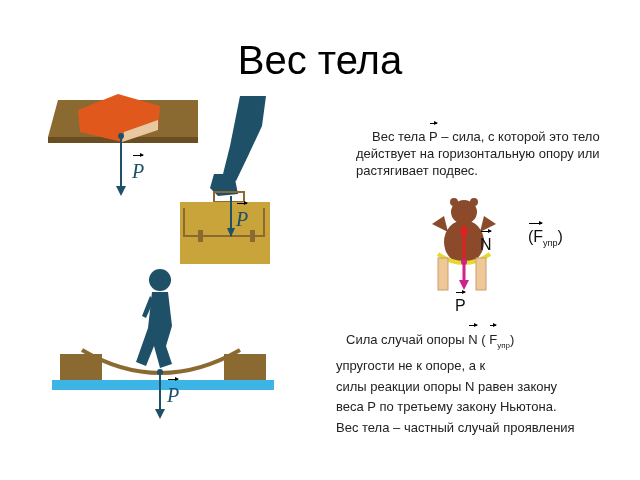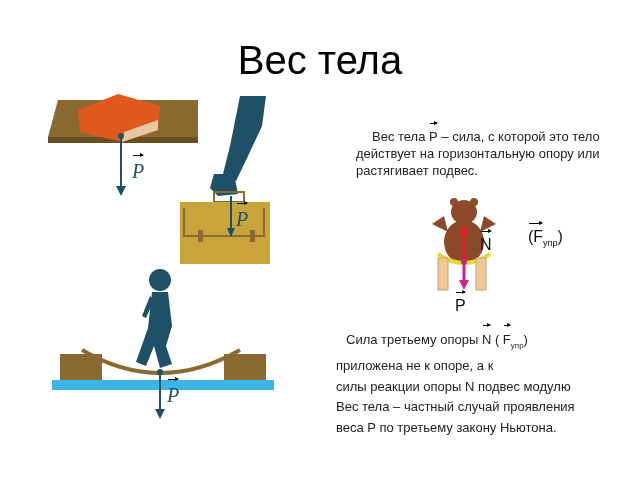--- a/index.html
+++ b/index.html
@@ -95,19 +95,19 @@
   <div class="abs" style="left:500px;top:228px;font-size:16px;margin-left:28px;">
     <span class="vec">(F</span><sub style="font-size:9px">упр</sub><span>)</span>
   </div>
   <div class="abs" style="left:455px;top:297px;font-size:16px;">
     <span class="vec">P</span>
   </div>
 </div>
 
 <div class="abs" style="left:336px;top:330px;width:280px;font-size:13px;line-height:20.5px;color:#222;">
   <div>
-    <span style="padding-left:10px">Сила третьему опоры </span><span class="vec">N</span><span> ( </span><span class="vec">F</span><sub style="font-size:8px">упр</sub><span>)</span>
+    <span style="padding-left:10px">Сила случай опоры </span><span class="vec">N</span><span> ( </span><span class="vec">F</span><sub style="font-size:8px">упр</sub><span>)</span>
   </div>
-  <div>приложена не к опоре, а к</div>
-  <div>силы реакции опоры N подвес модулю</div>
+  <div>упругости не к опоре, а к</div>
+  <div>силы реакции опоры N равен закону</div>
+  <div>веса P по третьему закону Ньютона.</div>
   <div>Вес тела – частный случай проявления</div>
-  <div>веса P по третьему закону Ньютона.</div>
 </div>
 
 </body></html>

